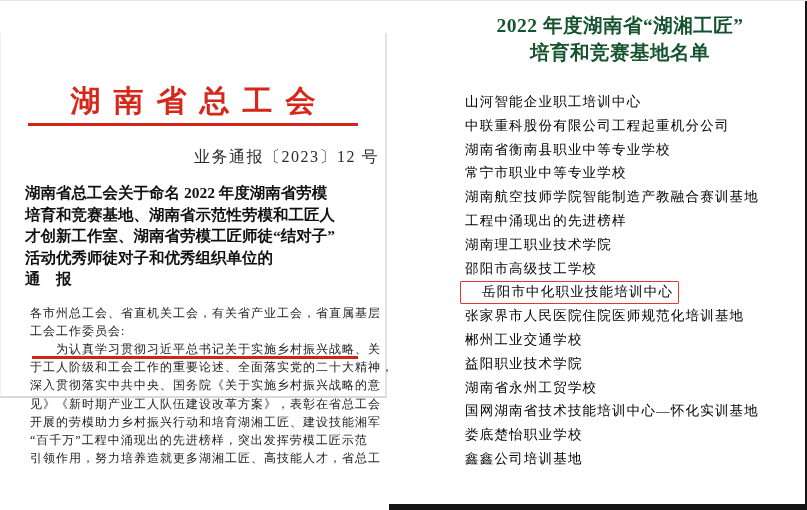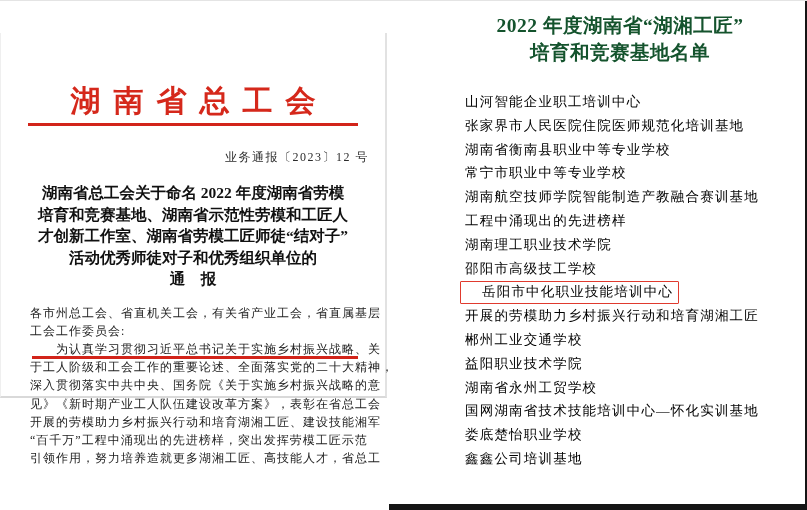--- a/index.html
+++ b/index.html
@@ -16,25 +16,25 @@
     background:#fff; border-left:1px solid #efefef;
     border-right:2px solid #e2e2e2; border-bottom:2px solid #d9d9d9;margin-top:32px;
   }
   .masthead {
     margin-top:51px; text-align:center; font-weight:bold;
     font-size:30px; line-height:34px; color:#d5281b;
     letter-spacing:13px; text-indent:13px; white-space:nowrap;
   }
   .masthead-rule { width:330px; height:3px; margin:5px auto 0; background:#d2241a; }
   .doc-number {
-    margin-top:24px; padding-right:16px; text-align:right;
-    font-size:12px; line-height:14px; color:#2b2b2b; letter-spacing:1.5px;
+    margin-top:24px; padding-right:6px; text-align:right;
+    font-size:16px; line-height:14px; color:#2b2b2b; letter-spacing:1.5px;
   }
   .doc-title {
-    margin-top:18px; padding:0 24px; text-align:center;
+    margin-top:18px; padding:0 24px; text-align:left;
     font-weight:bold; font-size:15.5px; line-height:21.5px; color:#101010;
   }
   .doc-title .t-line { white-space:nowrap; }
   .doc-body {
     margin-top:14px; padding:0 29px; font-size:12px; line-height:18.2px;
     color:#222; letter-spacing:1px;
   }
   .doc-body .b-line { white-space:nowrap; }
   .footer-rule { position:absolute; left:31px; bottom:37px; width:326px; height:3.5px; background:#d2241a; }
 
@@ -93,29 +93,29 @@
     <div class="footer-rule"></div>
   </div>
 
   <div class="page-right">
     <div class="rp-title">
         <div class="t-line"><span>2022 年度湖南省“湖湘工匠”</span></div>
         <div class="t-line"><span>培育和竞赛基地名单</span></div>
       </div>
     <div class="rp-list">
         <div class="rp-item"><span>山河智能企业职工培训中心</span></div>
-        <div class="rp-item"><span>张家界市人民医院住院医师规范化培训基地</span></div>
+        <div class="rp-item"><span>中联重科股份有限公司工程起重机分公司</span></div>
         <div class="rp-item"><span>湖南省衡南县职业中等专业学校</span></div>
         <div class="rp-item"><span>常宁市职业中等专业学校</span></div>
         <div class="rp-item"><span>湖南航空技师学院智能制造产教融合赛训基地</span></div>
         <div class="rp-item"><span>工程中涌现出的先进榜样</span></div>
         <div class="rp-item"><span>湖南理工职业技术学院</span></div>
         <div class="rp-item"><span>邵阳市高级技工学校</span></div>
         <div class="rp-item highlighted"><span>岳阳市中化职业技能培训中心</span></div>
-        <div class="rp-item"><span>开展的劳模助力乡村振兴行动和培育湖湘工匠</span></div>
+        <div class="rp-item"><span>张家界市人民医院住院医师规范化培训基地</span></div>
         <div class="rp-item"><span>郴州工业交通学校</span></div>
         <div class="rp-item"><span>益阳职业技术学院</span></div>
         <div class="rp-item"><span>湖南省永州工贸学校</span></div>
         <div class="rp-item"><span>国网湖南省技术技能培训中心—怀化实训基地</span></div>
         <div class="rp-item"><span>娄底楚怡职业学校</span></div>
         <div class="rp-item"><span>鑫鑫公司培训基地</span></div>
       </div>
     <div class="bottom-bar"></div>
   </div>
 

